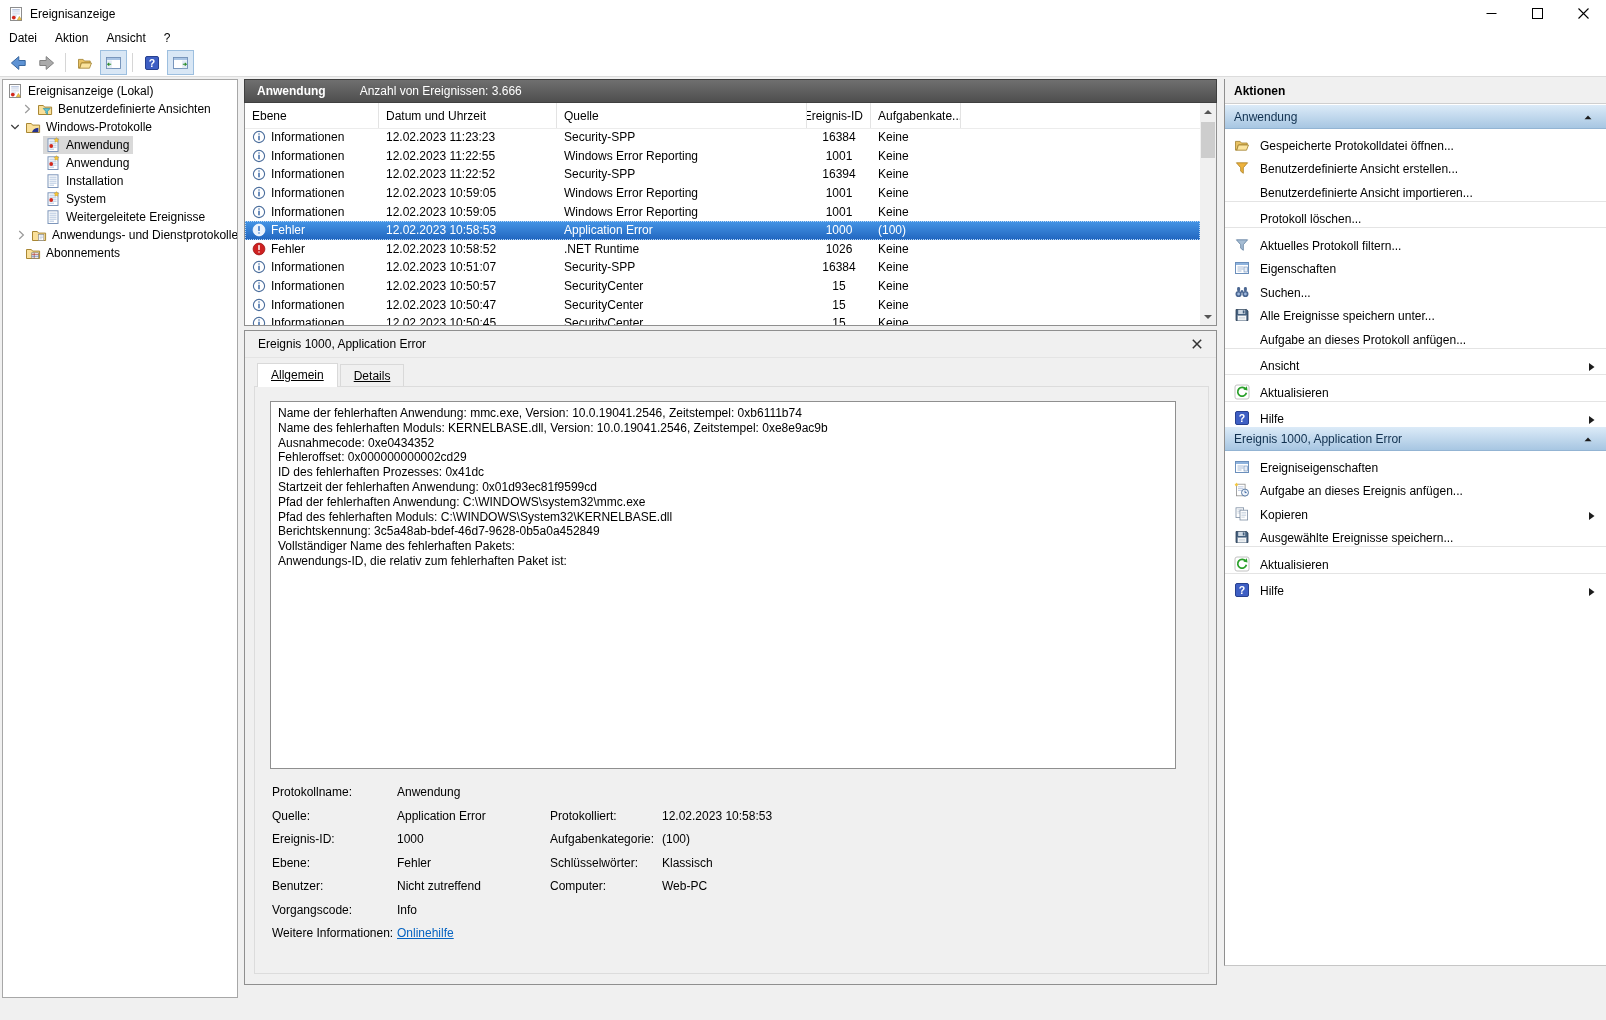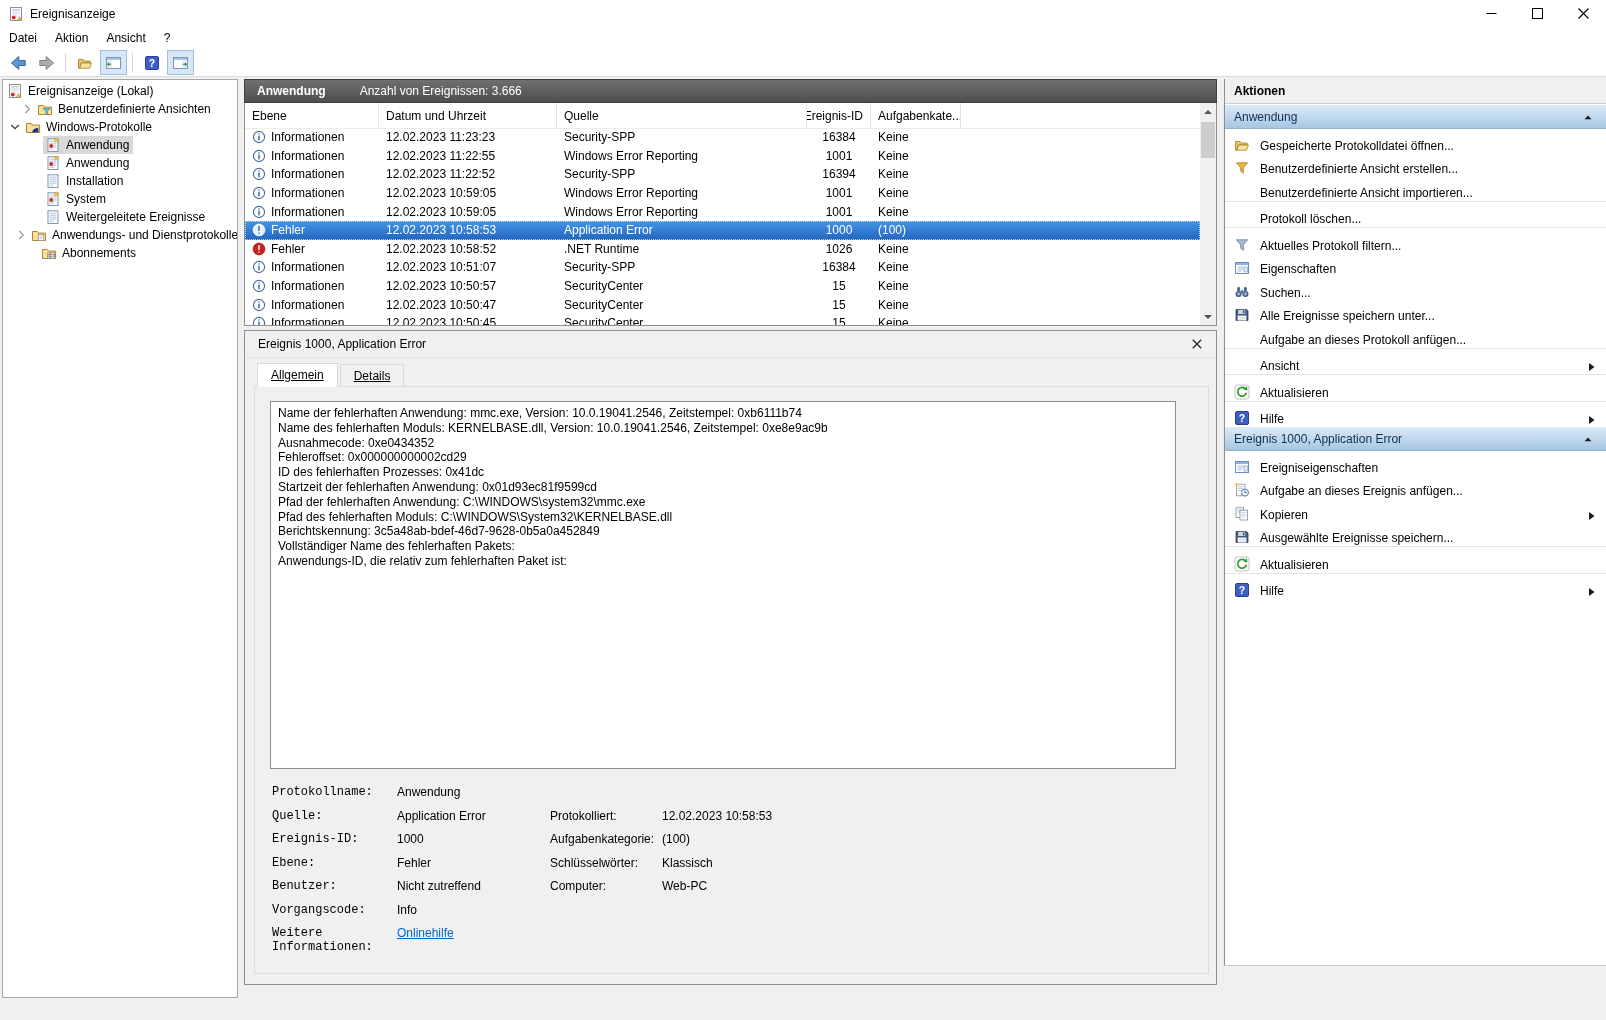--- a/index.html
+++ b/index.html
@@ -44,21 +44,21 @@
   .detail{left:0;top:251px;right:0;height:655px;background:#f0f0f0;border:1px solid #8f8f8f;box-sizing:border-box;}
   .detail-hdr{left:0;top:0;right:0;height:26px;display:flex;align-items:center;padding:0 8px 0 13px;border-bottom:1px solid #e4e4e4;}
   .detail-close{margin-left:auto;width:22px;height:20px;display:flex;align-items:center;justify-content:center;}
   .tabs{left:0;top:28px;right:0;height:27px;display:flex;align-items:flex-end;padding-left:12px;text-decoration:underline;}
   .tab{padding:4px 13px 3px 13px;border:1px solid #d9d9d9;border-bottom:none;background:#f0f0f0;margin-right:2px;position:relative;}
   .tab.active{background:#fff;z-index:3;padding-bottom:5px;margin-bottom:-1px;}
   .tab-page{left:9px;top:55px;right:7px;bottom:10px;border:1px solid #dcdcdc;background:#f0f0f0;}
   .evt-text{left:15px;top:14px;right:32px;height:368px;background:#fff;border:1px solid #8f8f8f;padding:4px 7px;line-height:14.8px;box-sizing:border-box;overflow:hidden;}
   .fields{left:17px;top:398px;right:30px;}
   .frow{height:23.5px;display:flex;align-items:flex-start;}
-  .fl{width:125px;flex:none;font-family:Liberation Mono, monospace;}
+  .fl{width:125px;flex:none;}
   .fv{width:153px;flex:none;}
   .fl2{width:112px;flex:none;}
   .fv2{flex:1;}
   a.link{color:#0563c1;text-decoration:underline;}
   
   .actions{left:1224px;top:79px;width:382px;height:887px;background:#fff;border-left:1px solid #8f8f8f;border-bottom:1px solid #c6c6c6;box-sizing:border-box;}
   .actions-title{height:24px;display:flex;align-items:center;padding:0 9px;font-weight:bold;background:#f0f0f0;border-bottom:1px solid #cfcfcf;}
   .sec-hdr{height:23px;background:linear-gradient(#dcebf8,#a7c6e2);border-top:1px solid #fff;border-bottom:1px solid #93b4d3;
            display:flex;align-items:center;padding:0 9px;color:#10304f;}
   .sec-hdr .tri{margin-left:auto;margin-right:3px;display:flex;}
@@ -289,21 +289,21 @@
         <span class="ic">
           <svg width="16" height="16" viewBox="0 0 16 16">
             <path d="M1.5 13.5 v-9 h4.8 l1.3 1.6 h7 v7.4 z" fill="#fae09a" stroke="#a98734"></path>
             <rect x="7.6" y="7.4" width="5.2" height="6" fill="#fff" stroke="#8d8d8d" stroke-width="0.7"></rect>
             <path d="M8.6 9 h3.2 M8.6 10.4 h3.2 M8.6 11.8 h2.2" stroke="#9fb6d4" stroke-width="0.6"></path>
           </svg>
         </span>
         <span>Anwendungs- und Dienstprotokolle</span>
       </span>
     </div>
-    <div class="tree-row" style="padding-left: 20px;">
+    <div class="tree-row" style="padding-left: 4px;">
       <span class="expander"></span>
       <span class="node">
         <span class="ic">
           <svg width="16" height="16" viewBox="0 0 16 16">
             <path d="M1.5 13.5 v-9 h4.8 l1.3 1.6 h7 v7.4 z" fill="#fae09a" stroke="#a98734"></path>
             <rect x="6.8" y="7.8" width="6.6" height="5.4" fill="#fff" stroke="#777" stroke-width="0.7"></rect>
             <path d="M6.8 9.4 h6.6 M9.2 7.8 v5.4" stroke="#b03a30" stroke-width="0.7"></path>
             <path d="M6.8 11.2 h6.6" stroke="#3a62a8" stroke-width="0.7"></path>
           </svg>
         </span>

